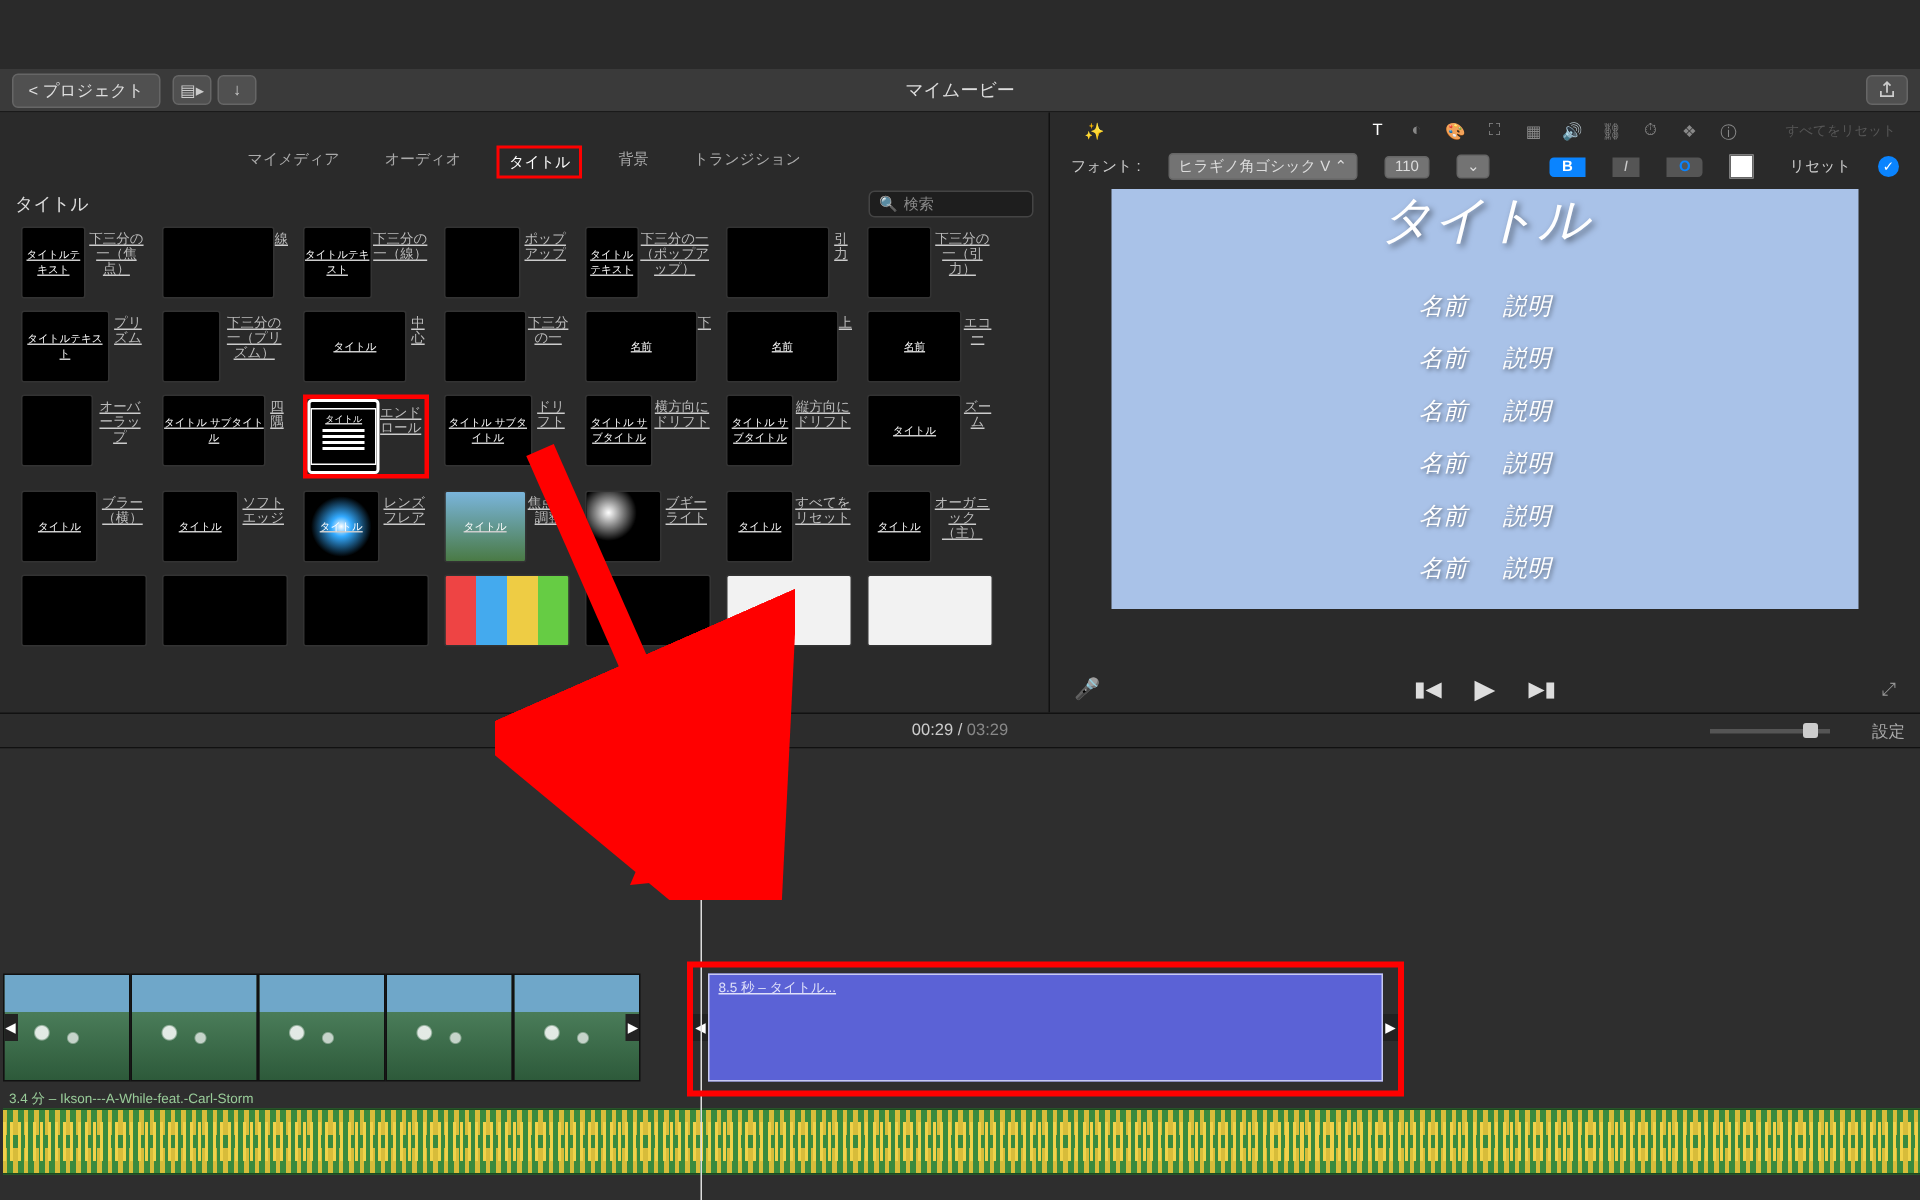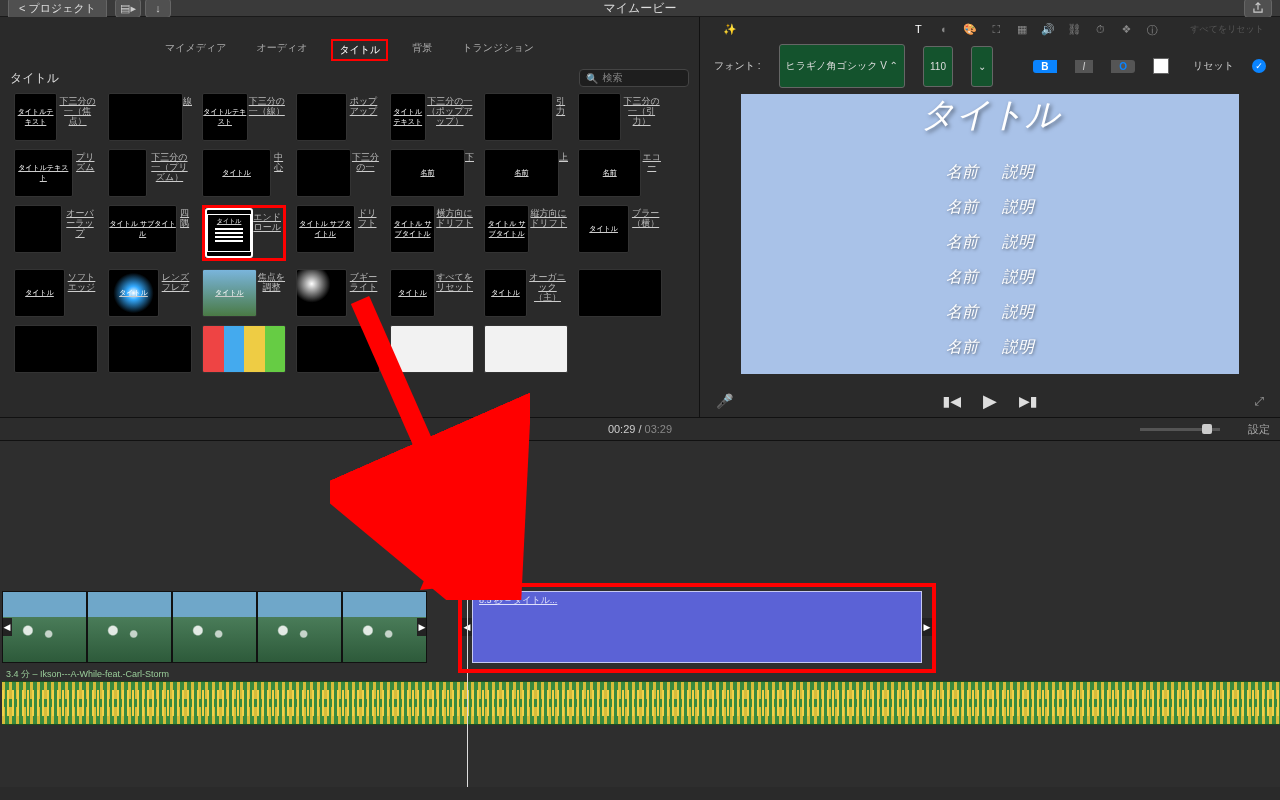--- a/index.html
+++ b/index.html
@@ -1,18 +1,18 @@
 <!DOCTYPE html>
 <html><head>
 <meta charset="utf-8">
 <style>
   * { margin:0; padding:0; box-sizing:border-box; font-family:"Hiragino Sans","Helvetica Neue",Arial,sans-serif; }
   body { width:1280px; height:800px; background:#2a2a2a; color:#ccc; font-size:11px; overflow:hidden; }
   
-  .topbar { height:17px; background:#3a3a3a; display:flex; align-items:center; padding:0 8px; border-bottom:1px solid #1a1a1a; }
+  .topbar { height:29px; background:#3a3a3a; display:flex; align-items:center; padding:0 8px; border-bottom:1px solid #1a1a1a;margin-top:46px; }
   .back-btn { background:#505050; color:#ddd; border:1px solid #666; border-radius:4px; padding:3px 10px; font-size:11px; }
   .tb-group { display:flex; gap:4px; margin-left:8px; }
   .tb-icon { width:26px; height:20px; background:#505050; border:1px solid #666; border-radius:4px; display:flex; align-items:center; justify-content:center; color:#ccc; font-size:11px; }
   .window-title { position:absolute; left:50%; transform:translateX(-50%); color:#ddd; font-size:12px; }
   .share-btn { margin-left:auto; width:28px; height:20px; background:#505050; border:1px solid #666; border-radius:4px; display:flex; align-items:center; justify-content:center; }
   
   .main { display:flex; height:400px; }
   .browser { width:700px; background:#2a2a2a; border-right:1px solid #111; display:flex; flex-direction:column; }
   .browser-tabs { display:flex; gap:18px; padding:6px 0 4px 0; justify-content:center; font-size:10px;margin-top:16px; }
   .browser-tab { color:#aaa; padding:2px 6px; cursor:pointer; }
@@ -35,21 +35,21 @@
   .thumb .inner-box .ln { width:28px; height:2px; background:#fff; margin-top:2px; }
   .tile-label { font-size:9px; color:#bbb; margin-top:4px; text-align:center; line-height:1.1; max-width:84px; }
   .tile.selected .thumb { outline:2px solid #fff; outline-offset:-1px; }
   .tile.selected-red { border:3px solid red; padding:1px; }
   
   .preview { flex:1; background:#2a2a2a; display:flex; flex-direction:column; }
   .insp-icons { display:flex; gap:10px; justify-content:flex-end; padding:6px 16px 2px 16px; color:#888; }
   .insp-icons span { width:16px; text-align:center; cursor:pointer; }
   .insp-icons span.active { color:#fff; }
   .font-row { display:flex; align-items:center; gap:18px; padding:4px 14px 6px 14px; font-size:10px; color:#ccc; }
-  .sel { background:#14532d; border:1px solid #666; color:#ddd; padding:14px 6px; border-radius:3px; font-size:10px; }
+  .sel { background:#737373; border:1px solid #666; color:#ddd; padding:1px 6px; border-radius:3px; font-size:10px; }
   .styleB { background:#0a84ff; color:#fff; padding:1px 8px; border-radius:3px 0 0 3px; font-size:10px; font-weight:bold; }
   .styleI { background:#555; color:#ccc; padding:1px 8px; font-size:10px; font-style:italic; }
   .styleO { background:#555; color:#0a84ff; padding:1px 8px; border-radius:0 3px 3px 0; font-size:10px; font-weight:bold; }
   .swatch { width:16px; height:16px; background:#fff; border:1px solid #666; }
   .reset { color:#ccc; font-size:10px; margin-left:6px; }
   .reset-chk { width:14px; height:14px; border-radius:50%; background:#0a84ff; display:inline-flex; align-items:center; justify-content:center; color:#fff; font-size:9px; }
   .canvas-wrap { flex:1; display:flex; align-items:flex-start; justify-content:center; padding:0 30px; }
   .canvas { width:498px; height:280px; background:#a9c2e8; position:relative; overflow:hidden; }
   .canvas .big-title { position:absolute; top:-2px; left:50%; transform:translateX(-50%); font-size:34px; color:#fff; font-style:italic; text-shadow:2px 2px 4px rgba(0,0,0,.5); white-space:nowrap; }
   .credit-list { position:absolute; top:68px; left:0; right:0; display:flex; flex-direction:column; align-items:center; gap:14px; }
@@ -211,20 +211,24 @@
           <div class="thumb">タイトル
 サブタイトル</div>
           <div class="tile-label">横方向にドリフト</div>
         </div>
         <div class="tile">
           <div class="thumb">タイトル サブタイトル</div>
           <div class="tile-label">縦方向にドリフト</div>
         </div>
         <div class="tile">
           <div class="thumb">タイトル</div>
+          <div class="tile-label">ズーム</div>
+        </div>
+        <div class="tile">
+          <div class="thumb">タイトル</div>
           <div class="tile-label">ブラー（横）</div>
         </div>
         <div class="tile">
           <div class="thumb">タイトル</div>
           <div class="tile-label">ソフトエッジ</div>
         </div>
         <div class="tile">
           <div class="thumb flare">タイトル</div>
           <div class="tile-label">レンズフレア</div>
         </div>

